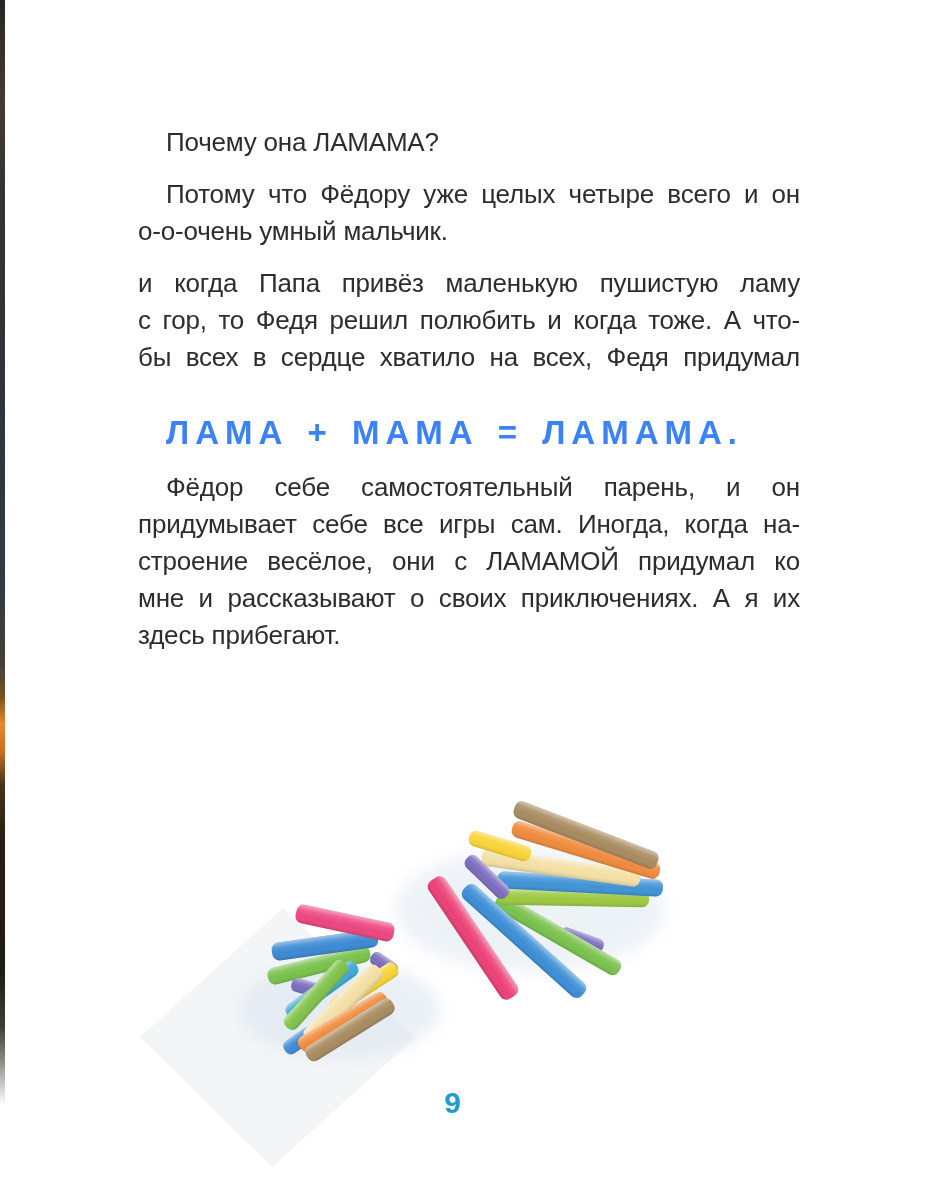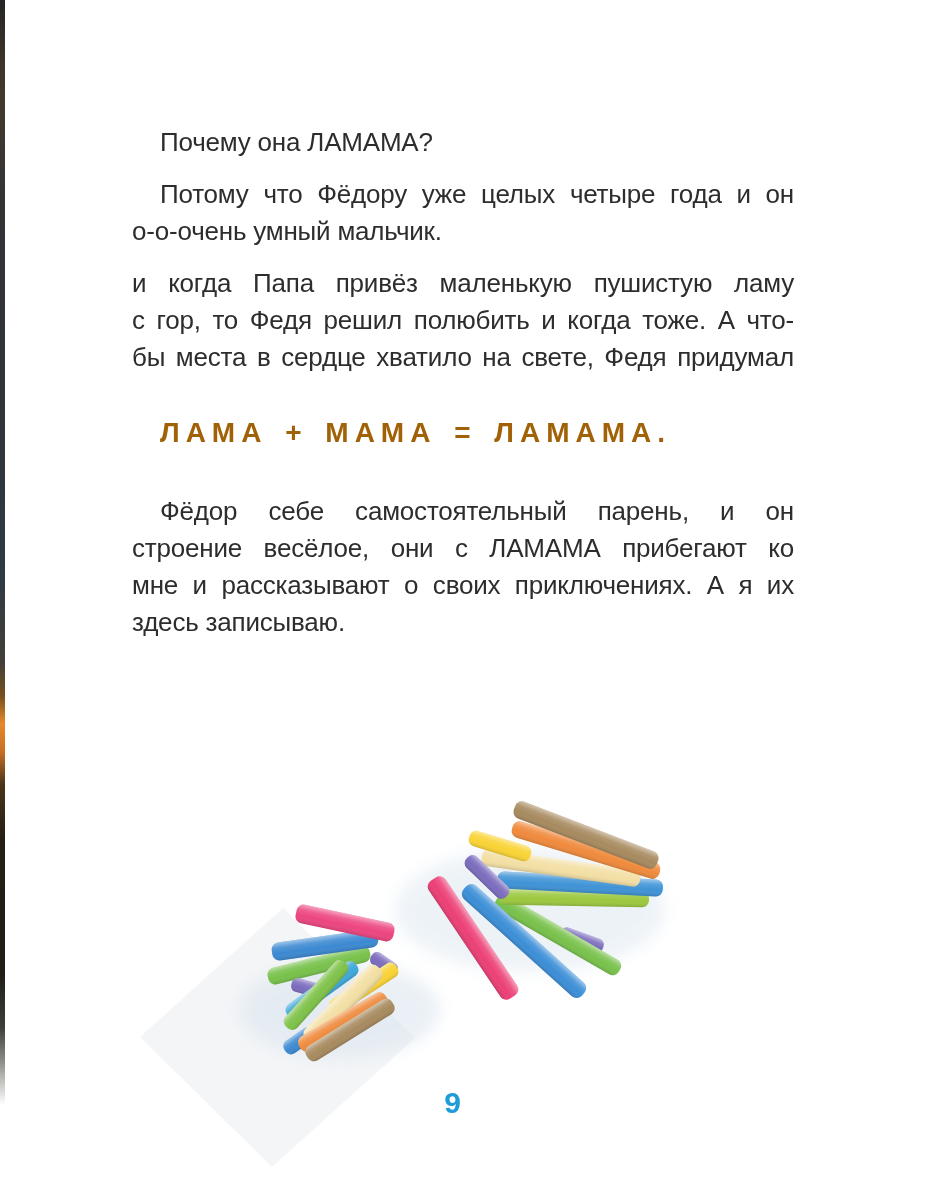--- a/index.html
+++ b/index.html
@@ -9,31 +9,31 @@
   }
   .edge-strip{
     position:absolute;left:0;top:0;width:5px;height:1105px;
     background:linear-gradient(180deg,
       #262524 0%,#3e352a 6%,#433a2e 9%,#333336 18%,#303438 35%,
       #2f3a44 52%,#433f37 60%,#76501e 63%,#e8882b 65.5%,#c96f24 68%,
       #4a3418 71%,#241e16 76%,#201c16 88%,#3e3f3a 93%,#8a8d85 96%,
       rgba(255,255,255,0) 100%);
   }
   .text-block{
-    position:absolute;left:132px;top:124px;width:662px;
+    position:absolute;left:138px;top:124px;width:662px;
     font-size:26px;line-height:37px;color:#2d2d2d;letter-spacing:-0.2px;
   }
   .para{margin:0 0 15px 0;}
   .line{display:block;text-align:justify;text-align-last:justify;}
   .line.last{text-align-last:left;}
   .line.indent{text-indent:28px;}
   .formula{
-    margin:33px 0 36px 0;padding-left:28px;
-    font-size:28px;font-weight:bold;line-height:48px;
-    color:#a16207;letter-spacing:6px;word-spacing:4px;
+    margin:33px 0 12px 0;padding-left:28px;
+    font-size:33px;font-weight:bold;line-height:48px;
+    color:#3b82f6;letter-spacing:6px;word-spacing:4px;
     text-align:left;text-align-last:left;
   }
   .chalk{position:absolute;left:140px;top:745px;width:600px;height:430px;}
   .page-number{
     position:absolute;left:0;top:1086px;width:905px;text-align:center;
     font-size:30px;font-weight:bold;color:#1f9cd8;
   }
 </style>
 </head>
 <body>
@@ -42,37 +42,38 @@
 
   <div class="edge-strip"></div>
 
   <div class="text-block">
 
     <p class="para">
       <span class="line indent last">Почему она ЛАМАМА?</span>
     </p>
 
     <p class="para">
-      <span class="line indent">Потому что Фёдору уже целых четыре года и он</span>
+      <span class="line indent">Потому что Фёдору уже целых четыре всего и он</span>
       <span class="line last">о-о-очень умный мальчик.</span>
     </p>
 
     <p class="para">
       <span class="line">и когда Папа привёз маленькую пушистую ламу</span>
       <span class="line">с гор, то Федя решил полюбить и когда тоже. А что-</span>
-      <span class="line">бы места в сердце хватило на свете, Федя придумал</span>
+      <span class="line">бы всех в сердце хватило на всех, Федя придумал</span>
     </p>
 
     <div class="formula">ЛАМА + МАМА = ЛАМАМА.</div>
 
     <p class="para">
       <span class="line indent">Фёдор себе самостоятельный парень, и он</span>
-      <span class="line">строение весёлое, они с ЛАМАМА прибегают ко</span>
+      <span class="line">придумывает себе все игры сам. Иногда, когда на-</span>
+      <span class="line">строение весёлое, они с ЛАМАМОЙ придумал ко</span>
       <span class="line">мне и рассказывают о своих приключениях. А я их</span>
-      <span class="line last">здесь записываю.</span>
+      <span class="line last">здесь прибегают.</span>
     </p>
 
   </div>
 
   <svg class="chalk" viewBox="0 0 600 430" xmlns="http://www.w3.org/2000/svg">
     <defs>
       <linearGradient id="shine" x1="0" y1="0" x2="0" y2="1">
         <stop offset="0" stop-color="#ffffff" stop-opacity="0.5"></stop>
         <stop offset="0.3" stop-color="#ffffff" stop-opacity="0.12"></stop>
         <stop offset="0.62" stop-color="#ffffff" stop-opacity="0"></stop>

